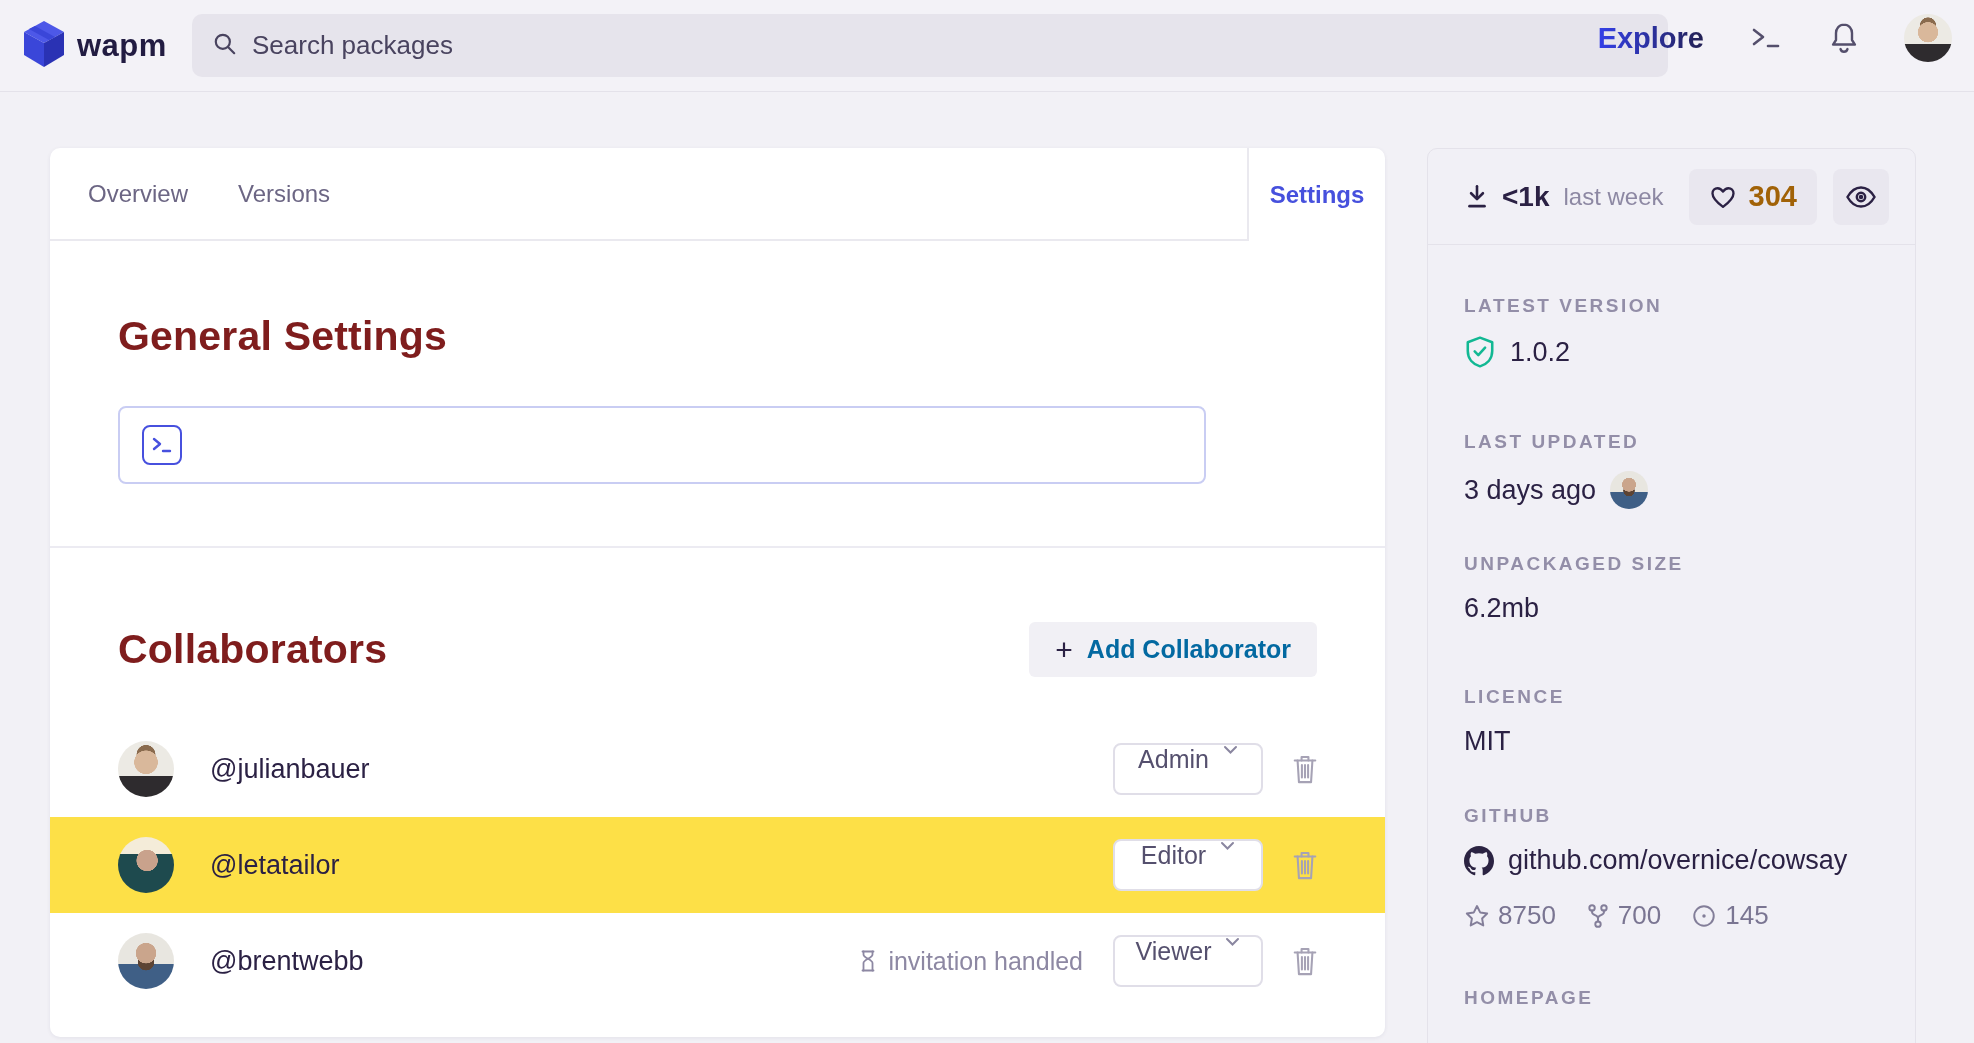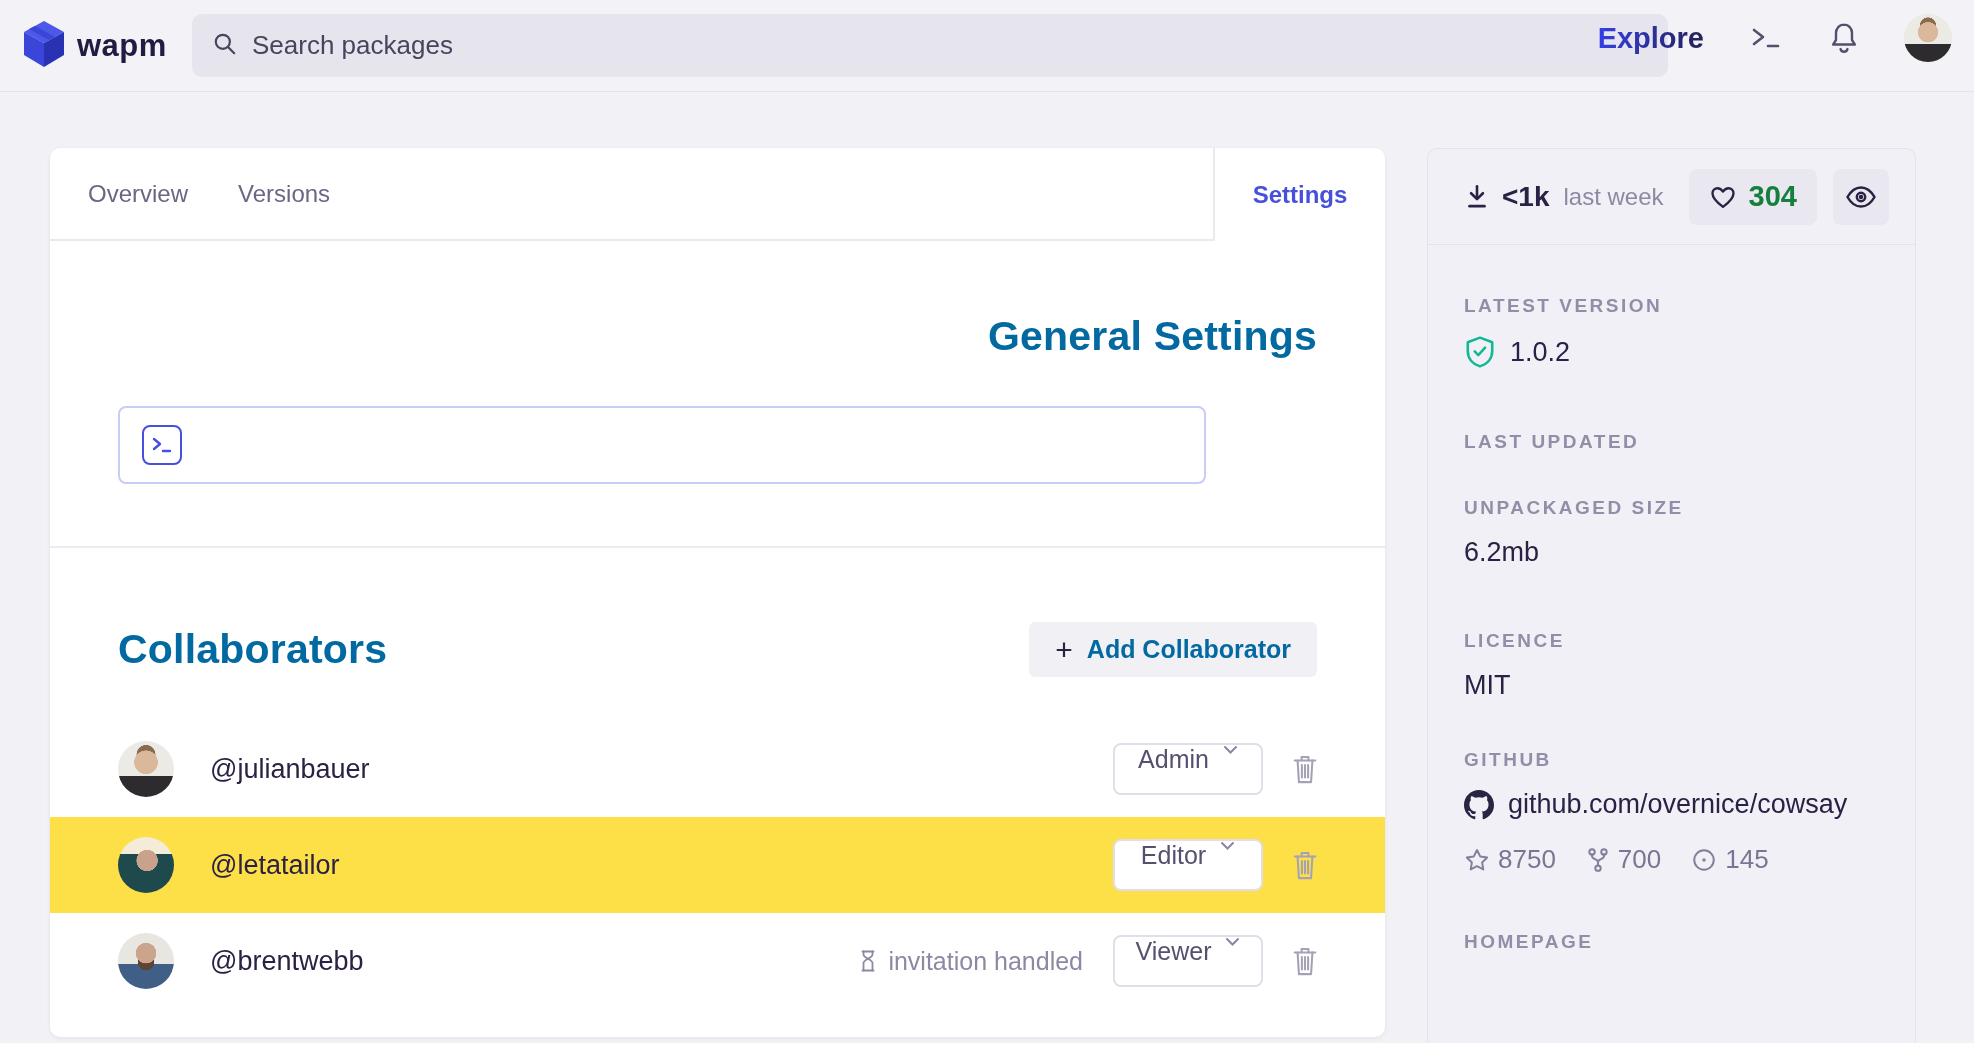--- a/index.html
+++ b/index.html
@@ -61,25 +61,25 @@
     position:absolute; left:50px; top:148px; width:1335px; height:889px;
     background:#fff; border-radius:10px; box-shadow:0 1px 4px rgba(32,26,64,.07);
   }
   .tabbar { display:flex; height:93px; }
   .tabs-left {
     flex:1; display:flex; align-items:center; gap:50px; padding-left:38px;
     border-bottom:2px solid #eae9ef;
   }
   .tab { font-size:24px; color:#6c6684; cursor:pointer; }
   .settings-seg {
-    width:172px; border-left:2px solid #eae9ef;
+    width:138px; border-left:2px solid #eae9ef;
     display:flex; align-items:center; justify-content:center; cursor:pointer;
   }
   .tab-active { font-size:24px; font-weight:800; color:#4650dd; }
-  .h2 { font-size:41px; font-weight:800; color:#0369a1; letter-spacing:.2px;text-align:right; }
+  .h2 { font-size:41px; font-weight:800; color:#7f1d1d; letter-spacing:.2px; }
   .general-sec { padding:72px 68px 0 68px; }
   .cli-box {
     margin-top:46px; width:1088px; height:78px;
     border:2px solid #c9cdf3; border-radius:8px;
     display:flex; align-items:center; padding:0 22px; background:#fff;
   }
   .cli-icon-box {
     width:40px; height:40px; border:2px solid #4750de; border-radius:8px;
     display:flex; align-items:center; justify-content:center; flex:0 0 auto;
   }
@@ -122,21 +122,21 @@
     display:flex; align-items:center; padding:0 26px 0 36px;
   }
   .dl-group { display:flex; align-items:center; flex:1; }
   .dl-count { font-size:28px; font-weight:800; color:#2b2144; margin-left:12px; }
   .dl-period { font-size:24px; color:#8d88a3; margin-left:14px; }
   .pill {
     height:56px; border-radius:8px; background:#e9e7ef; border:none; cursor:pointer;
     display:flex; align-items:center; justify-content:center;
   }
   .like-pill { padding:0 20px; gap:12px; }
-  .like-count { font-size:29px; font-weight:800; color:#15803d; font-family:"Liberation Sans", sans-serif; }
+  .like-count { font-size:29px; font-weight:800; color:#a16207; font-family:"Liberation Sans", sans-serif; }
   .eye-pill { width:56px; margin-left:16px; }
   .side-sections { padding:0 36px; }
   .side-label { font-size:19px; font-weight:800; letter-spacing:2.5px; color:#938ea8; }
   .side-value { margin-top:18px; display:flex; align-items:center; gap:14px; font-size:27px; color:#2b2144; }
   .sec-version { margin-top:50px; }
   .sec-updated { margin-top:62px; }
   .sec-size { margin-top:44px; }
   .sec-licence { margin-top:62px; }
   .sec-github { margin-top:48px; }
   .sec-homepage { margin-top:56px; }
@@ -340,20 +340,24 @@
           <svg width="32" height="34" viewBox="0 0 30 32" fill="none" stroke="#12b893" stroke-width="2.4" stroke-linecap="round" stroke-linejoin="round">
             <path d="M15 2.5 L26.5 6.8 V15 C26.5 22.5 21.5 27.5 15 29.5 C8.5 27.5 3.5 22.5 3.5 15 V6.8 Z"></path>
             <path d="M10 15.5 l3.4 3.4 l6.4-7"></path>
           </svg>
           <span>1.0.2</span>
         </div>
       </div>
 
       <div class="sec-updated">
         <div class="side-label">LAST UPDATED</div>
+        <div class="side-value">
+          <span>3 days ago</span>
+          <span class="avatar avatar-beard" style="width:38px;height:38px;"></span>
+        </div>
       </div>
 
       <div class="sec-size">
         <div class="side-label">UNPACKAGED SIZE</div>
         <div class="side-value">
           <span>6.2mb</span>
         </div>
       </div>
 
       <div class="sec-licence">

